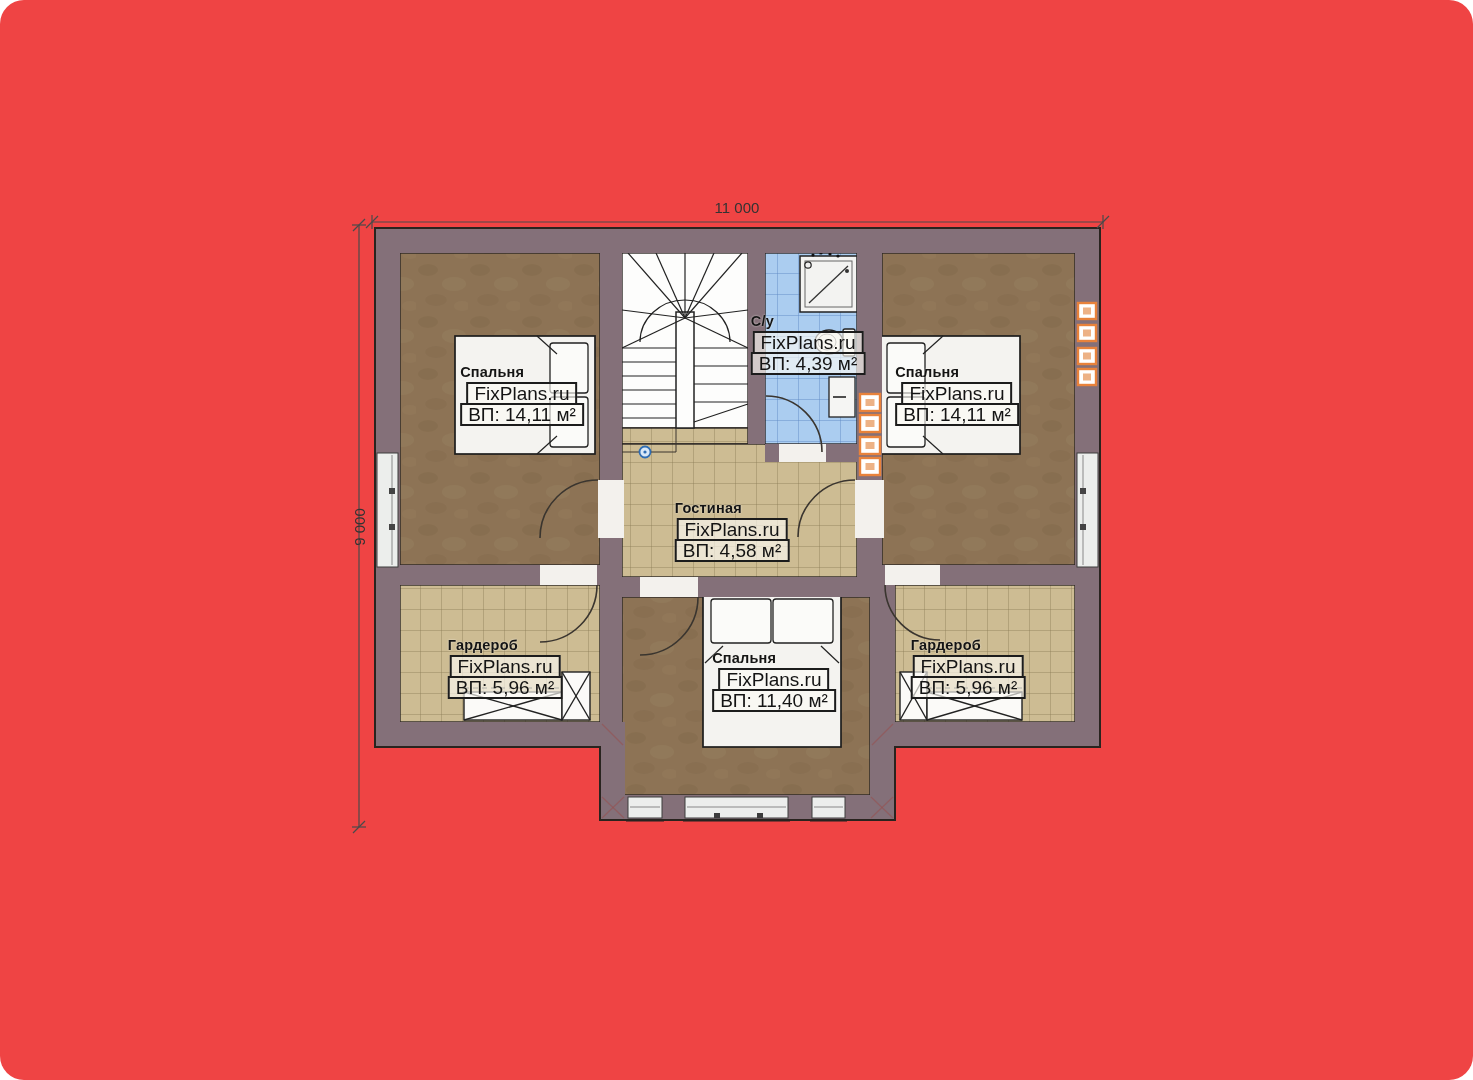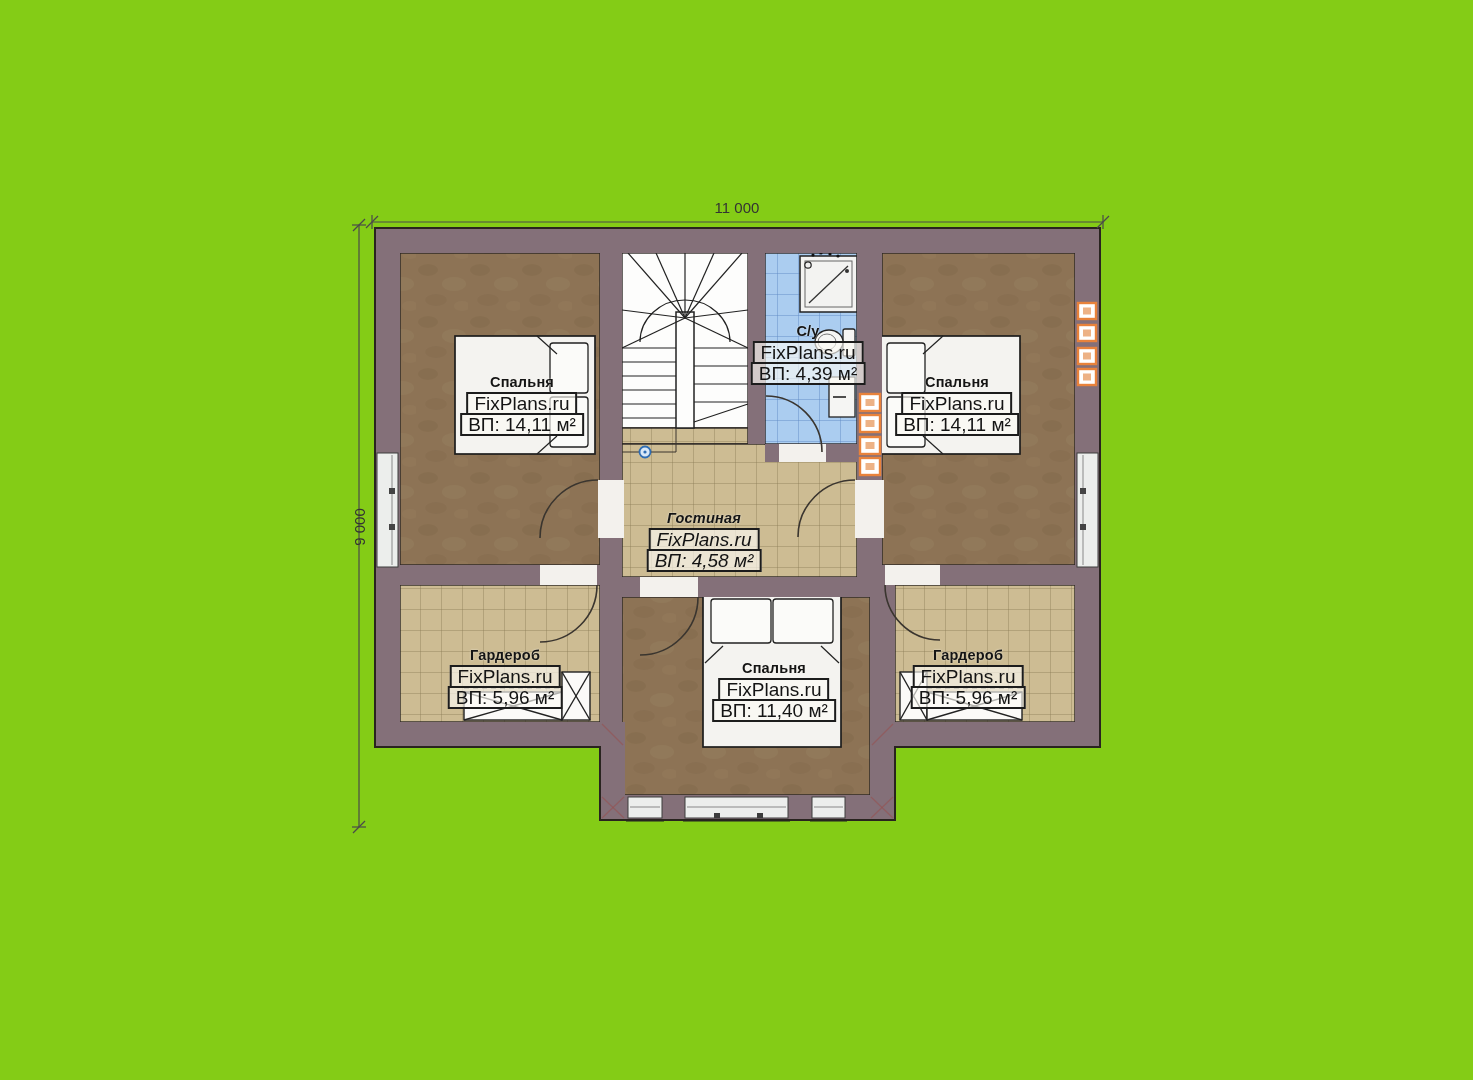--- a/index.html
+++ b/index.html
@@ -1,19 +1,19 @@
 <!DOCTYPE html>
 <html><head>
 <meta charset="utf-8">
 <style>
   html,body{margin:0;padding:0;background:#ffffff;}
   body{width:1473px;height:1080px;overflow:hidden;font-family:"Liberation Sans",sans-serif;}
-  .canvas{position:relative;width:1473px;height:1080px;background:#84cc16;}
+  .canvas{position:relative;width:1473px;height:1080px;background:#ef4444;border-radius:24px;}
   .plan-svg{position:absolute;left:0;top:0;}
-  .room-label{position:absolute;transform:translateX(-50%);text-align:center;color:#141414;z-index:5;margin-top:10px;}
+  .room-label{position:absolute;transform:translateX(-50%);text-align:left;color:#141414;z-index:5;}
   .room-name{font-weight:bold;font-size:14.5px;letter-spacing:.2px;margin-bottom:2px;white-space:nowrap;
              text-shadow:0 0 2px rgba(250,247,240,.8);}
   .room-box{display:table;margin:0 auto;border:2px solid #1c1c1c;background:rgba(252,250,245,.66);
             padding:0 6px;font-size:19px;line-height:19px;white-space:nowrap;}
   .room-box + .room-box{margin-top:-2px;}
   .dim{position:absolute;font-size:15px;color:#333;z-index:4;white-space:nowrap;}
   .dim-top{left:737px;top:199px;transform:translateX(-50%);}
   .dim-left{left:359px;top:527px;transform:translate(-50%,-50%) rotate(-90deg);}
 </style>
 </head>
@@ -274,21 +274,21 @@
   <div class="room-box">FixPlans.ru</div>
   <div class="room-box">ВП: 4,39 м²</div>
 </div>
 
 <div class="room-label" style="left:957px;top:364px;">
   <div class="room-name">Спальня</div>
   <div class="room-box">FixPlans.ru</div>
   <div class="room-box">ВП: 14,11 м²</div>
 </div>
 
-<div class="room-label" style="left:704px;top:500px;font-style:italic;">
+<div class="room-label" style="left:732px;top:500px;">
   <div class="room-name">Гостиная</div>
   <div class="room-box">FixPlans.ru</div>
   <div class="room-box">ВП: 4,58 м²</div>
 </div>
 
 <div class="room-label" style="left:505px;top:637px;">
   <div class="room-name">Гардероб</div>
   <div class="room-box">FixPlans.ru</div>
   <div class="room-box">ВП: 5,96 м²</div>
 </div>

